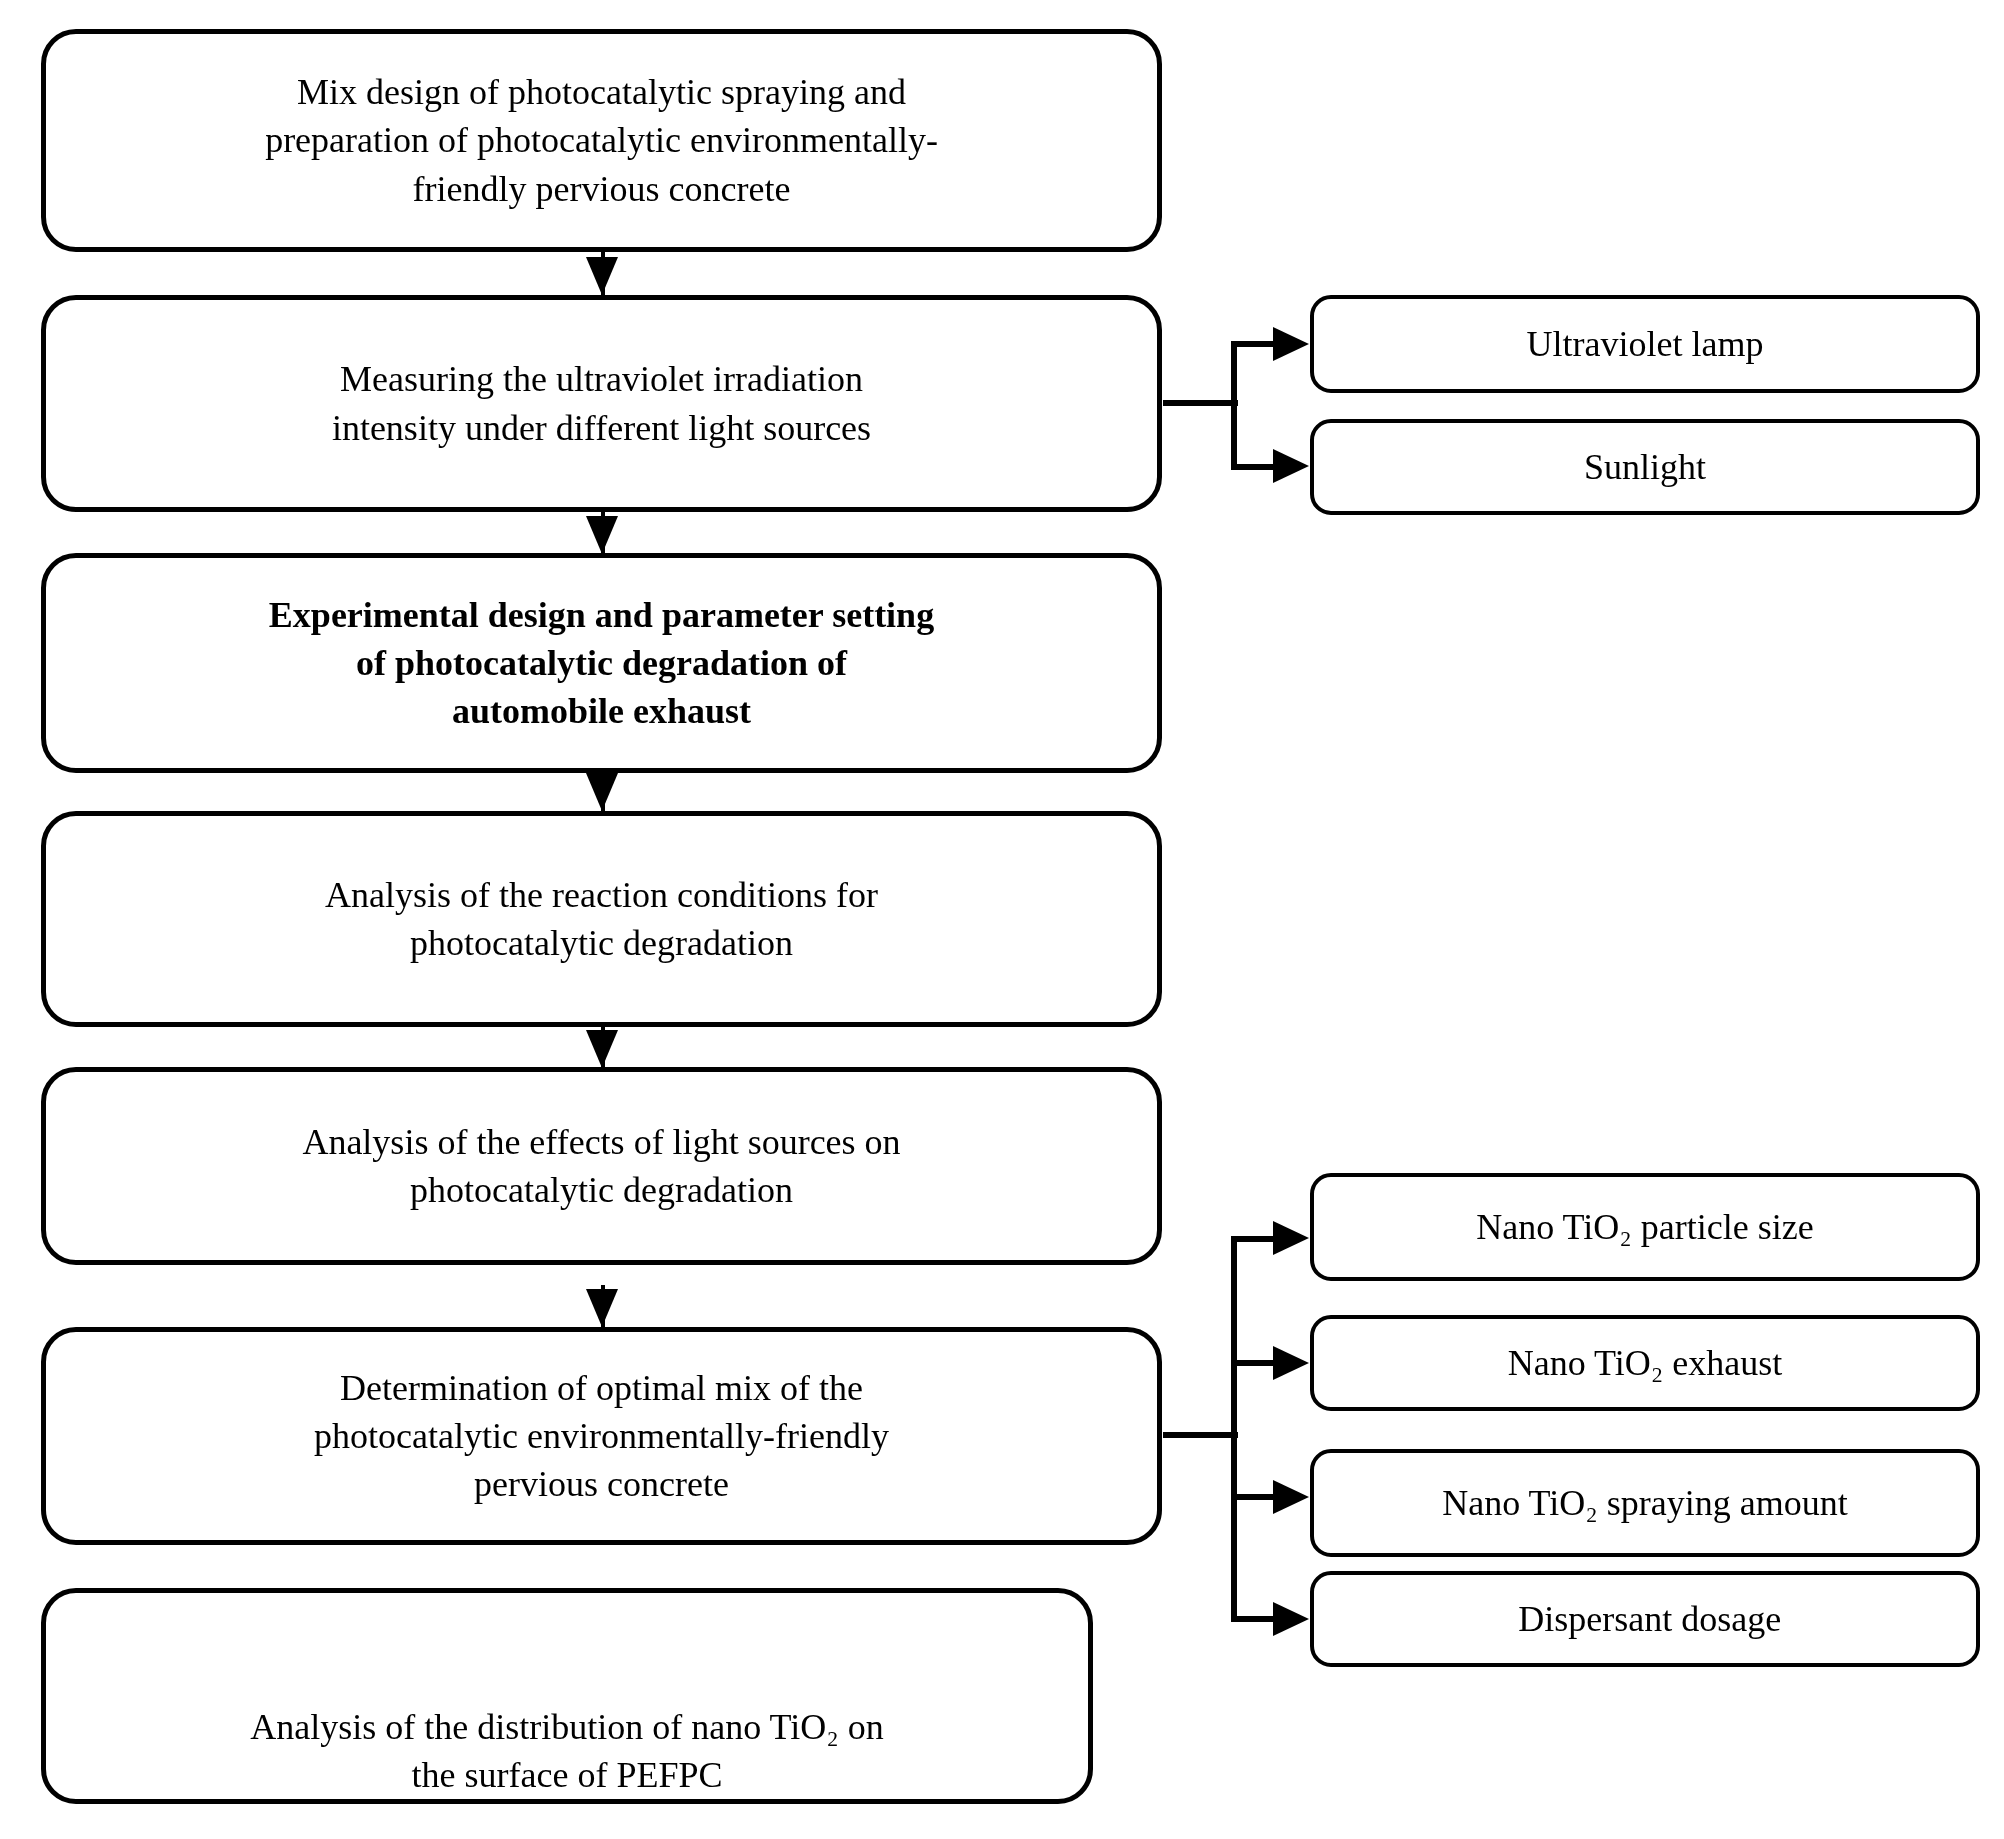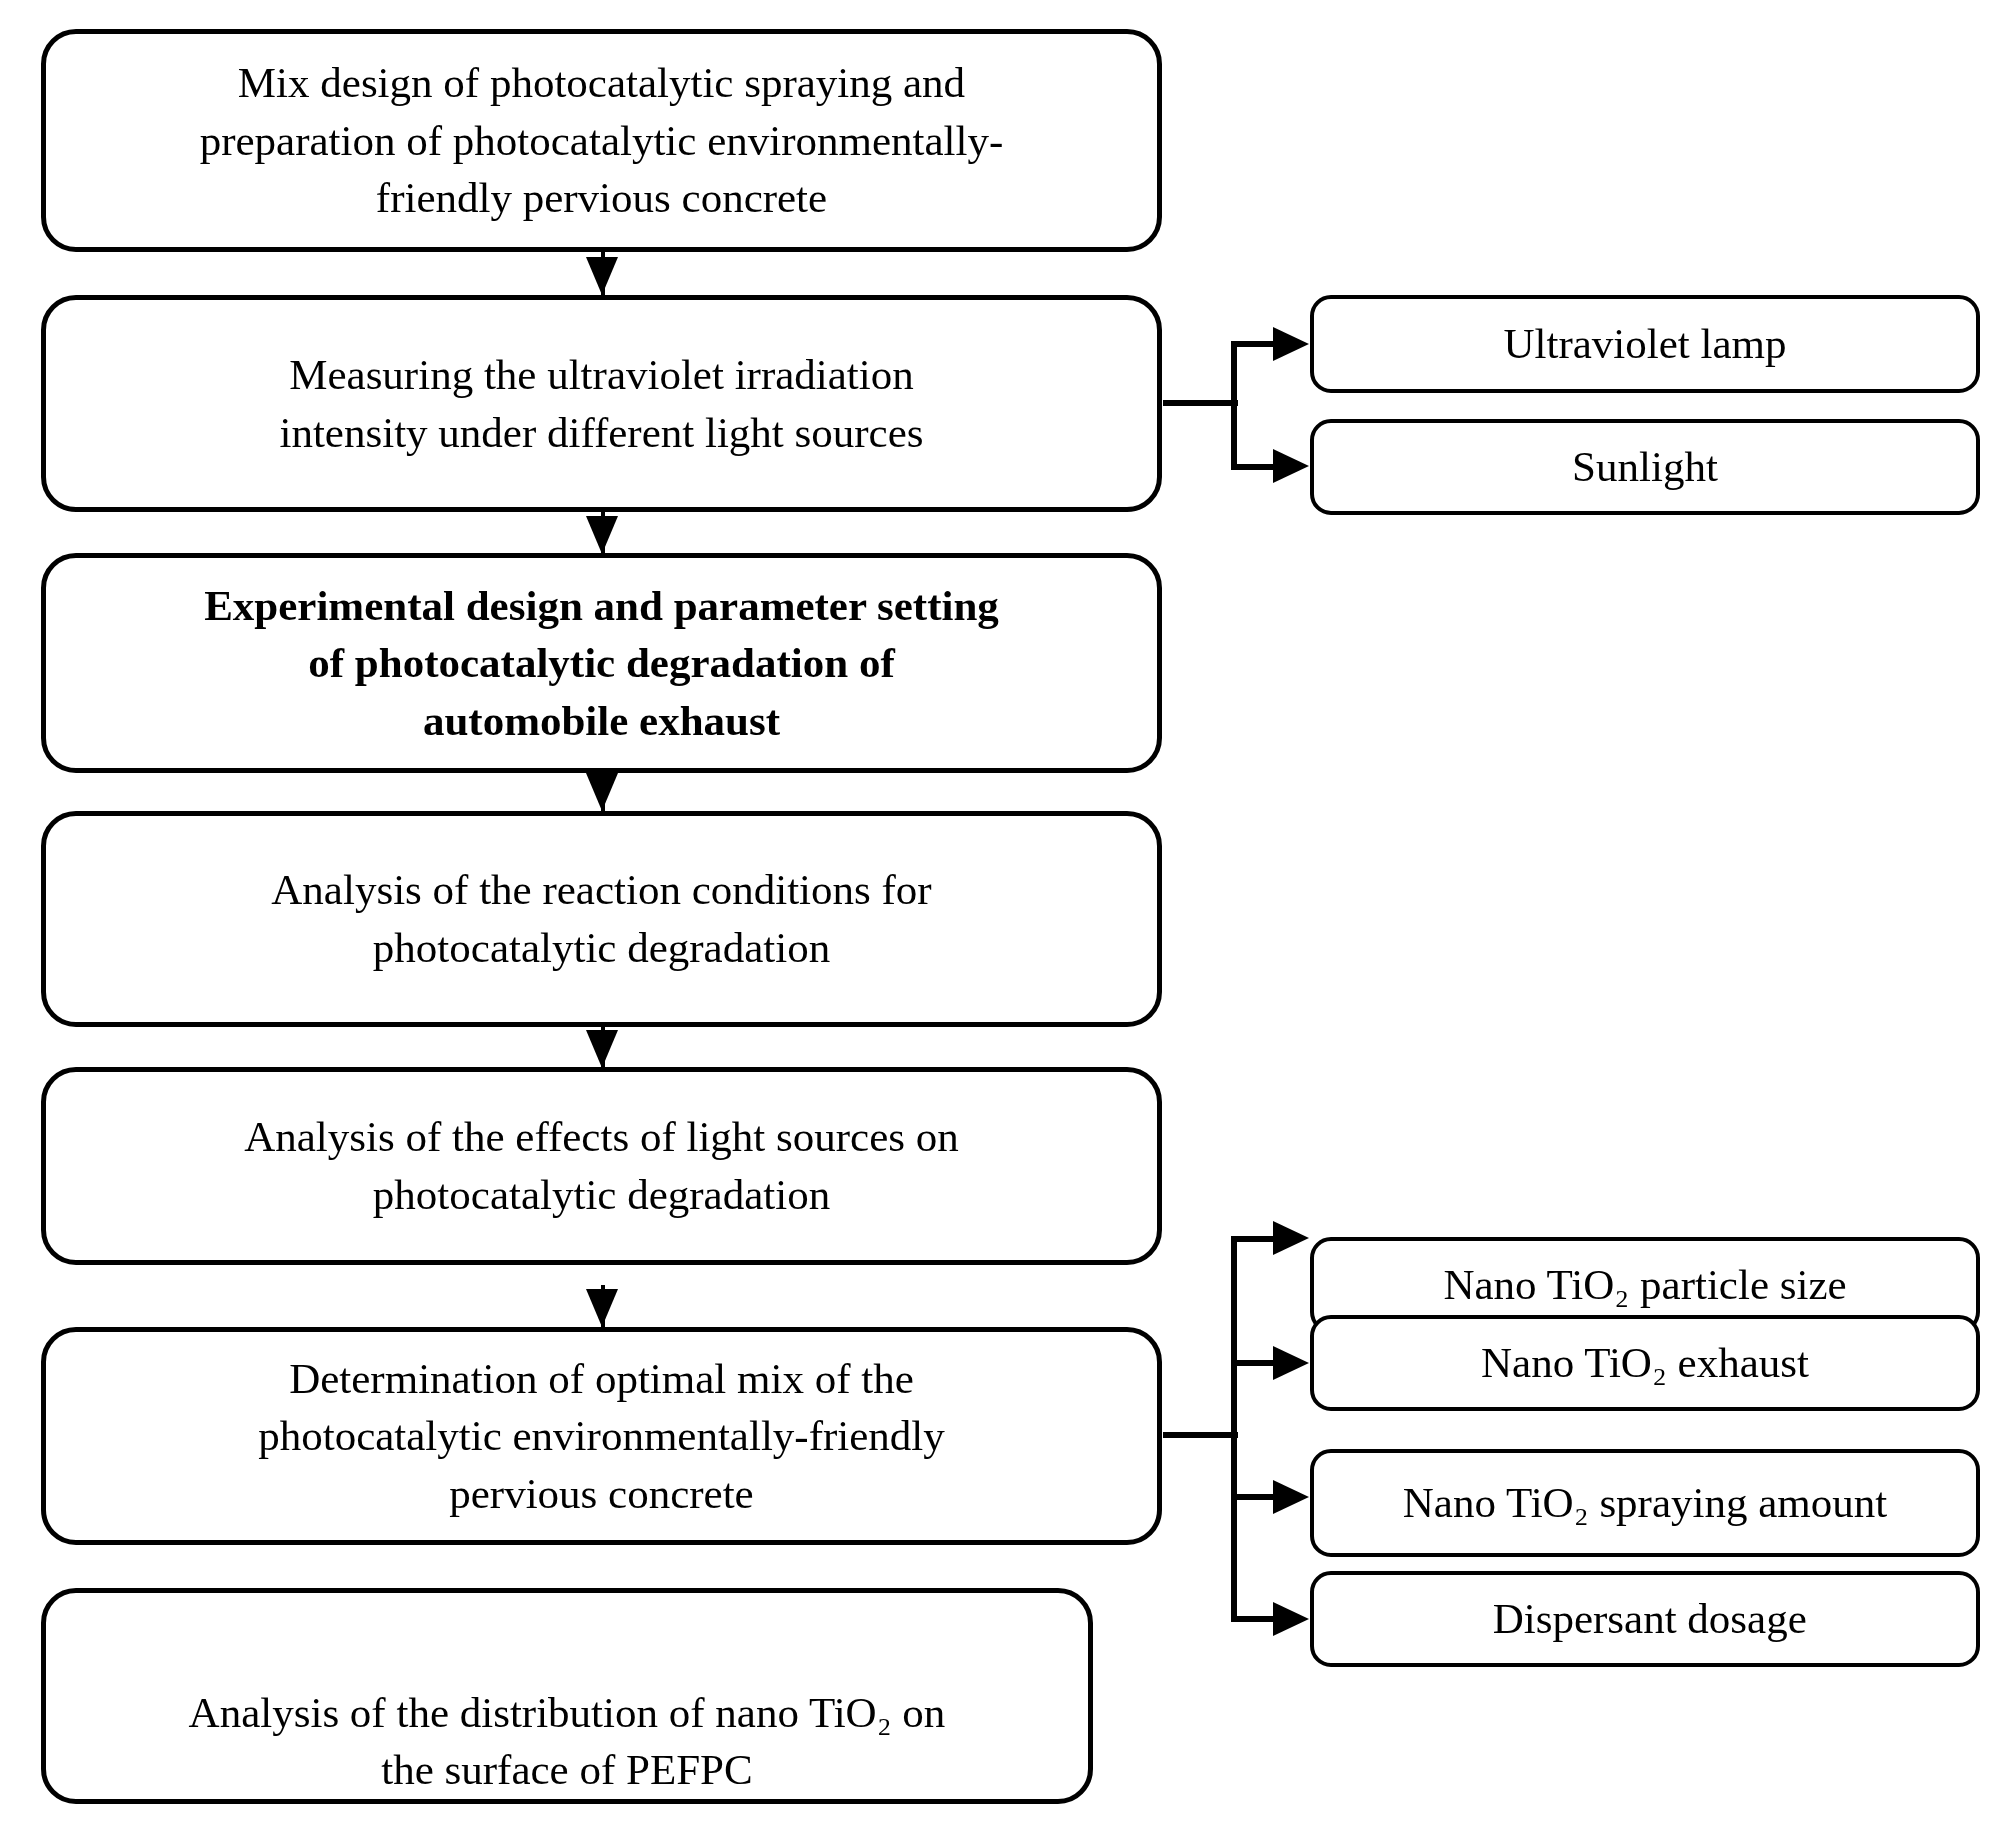--- a/index.html
+++ b/index.html
@@ -26,21 +26,21 @@
     justify-content: center;
     text-align: center;
     padding: 0 16.6px;
   }
   .box.small {
     border-width: 4.5px;
     border-radius: 21px;
   }
   .label {
     white-space: pre-line;
-    font-size: 43px;
+    font-size: 36px;
     line-height: 1.34;
     color: #000000;
   }
   .line {
     position: absolute;
     background: #000000;
   }
   .head-down {
     position: absolute;
     width: 0; height: 0;
@@ -142,21 +142,21 @@
     <div class="line" style="left:1231px; top:1236px; width:45px; height:6px;"></div>
     <div class="head-right" style="left:1273px; top:1221px;"></div>
     <div class="line" style="left:1231px; top:1360px; width:45px; height:6px;"></div>
     <div class="head-right" style="left:1273px; top:1346px;"></div>
     <div class="line" style="left:1231px; top:1494px; width:45px; height:6px;"></div>
     <div class="head-right" style="left:1273px; top:1480px;"></div>
     <div class="line" style="left:1231px; top:1616px; width:45px; height:6px;"></div>
     <div class="head-right" style="left:1273px; top:1602px;"></div>
   </div>
 
-  <div class="box small" style="left:1310px; top:1237px; width:670px; height:96px;">
+  <div class="box small" style="left:1310px; top:1173px; width:670px; height:108px;">
     <div class="label">Nano TiO₂ particle size</div>
   </div>
   <div class="box small" style="left:1310px; top:1315px; width:670px; height:96px;">
     <div class="label">Nano TiO₂ exhaust</div>
   </div>
   <div class="box small" style="left:1310px; top:1449px; width:670px; height:108px;">
     <div class="label">Nano TiO₂ spraying amount</div>
   </div>
   <div class="box small" style="left:1310px; top:1571px; width:670px; height:96px;padding-left:26px;">
     <div class="label">Dispersant dosage</div>

